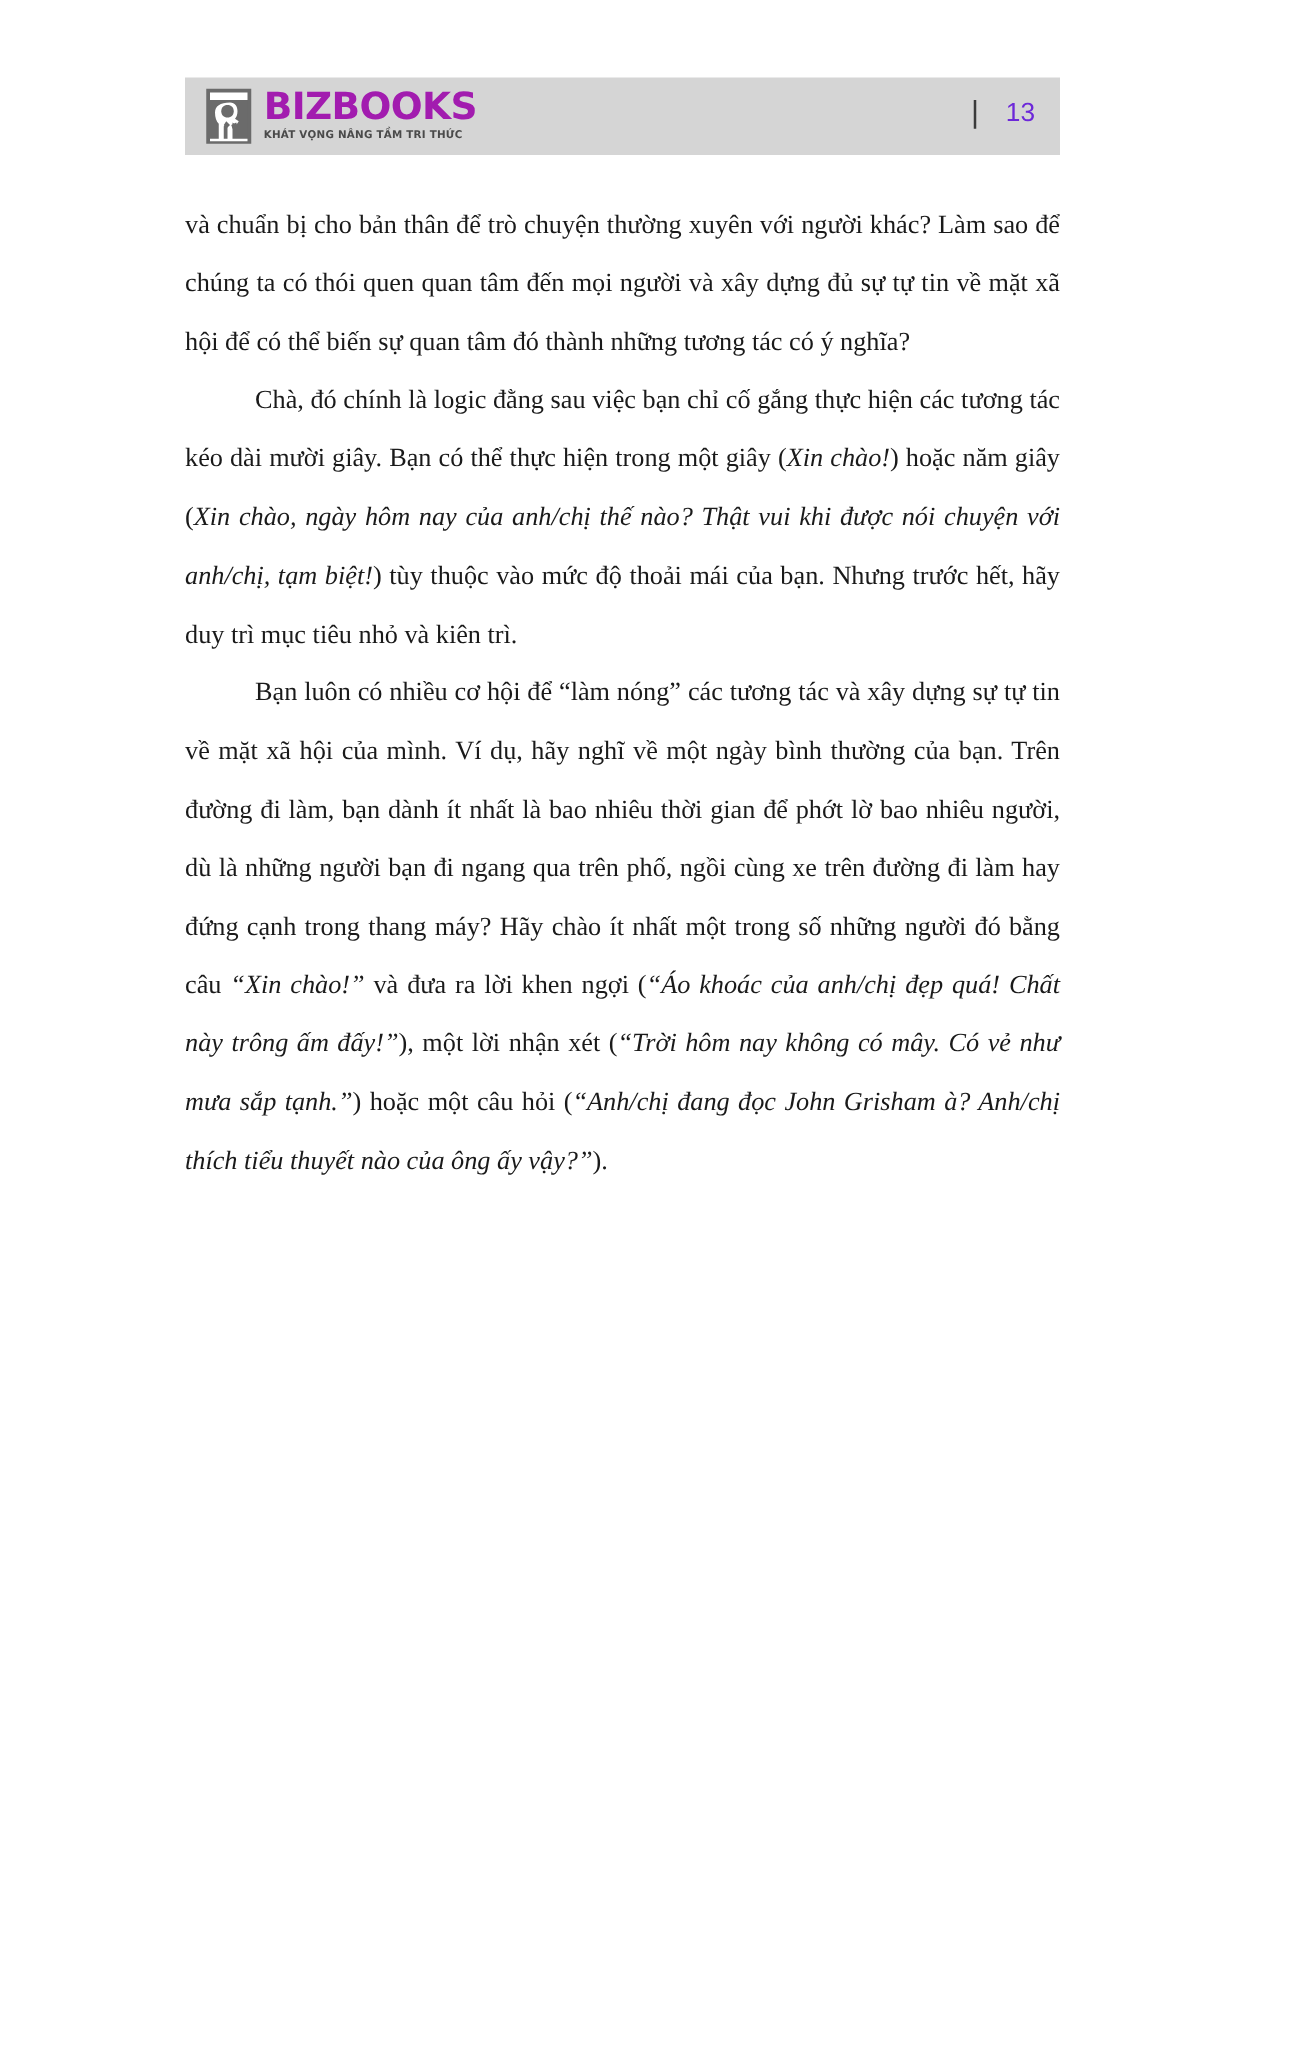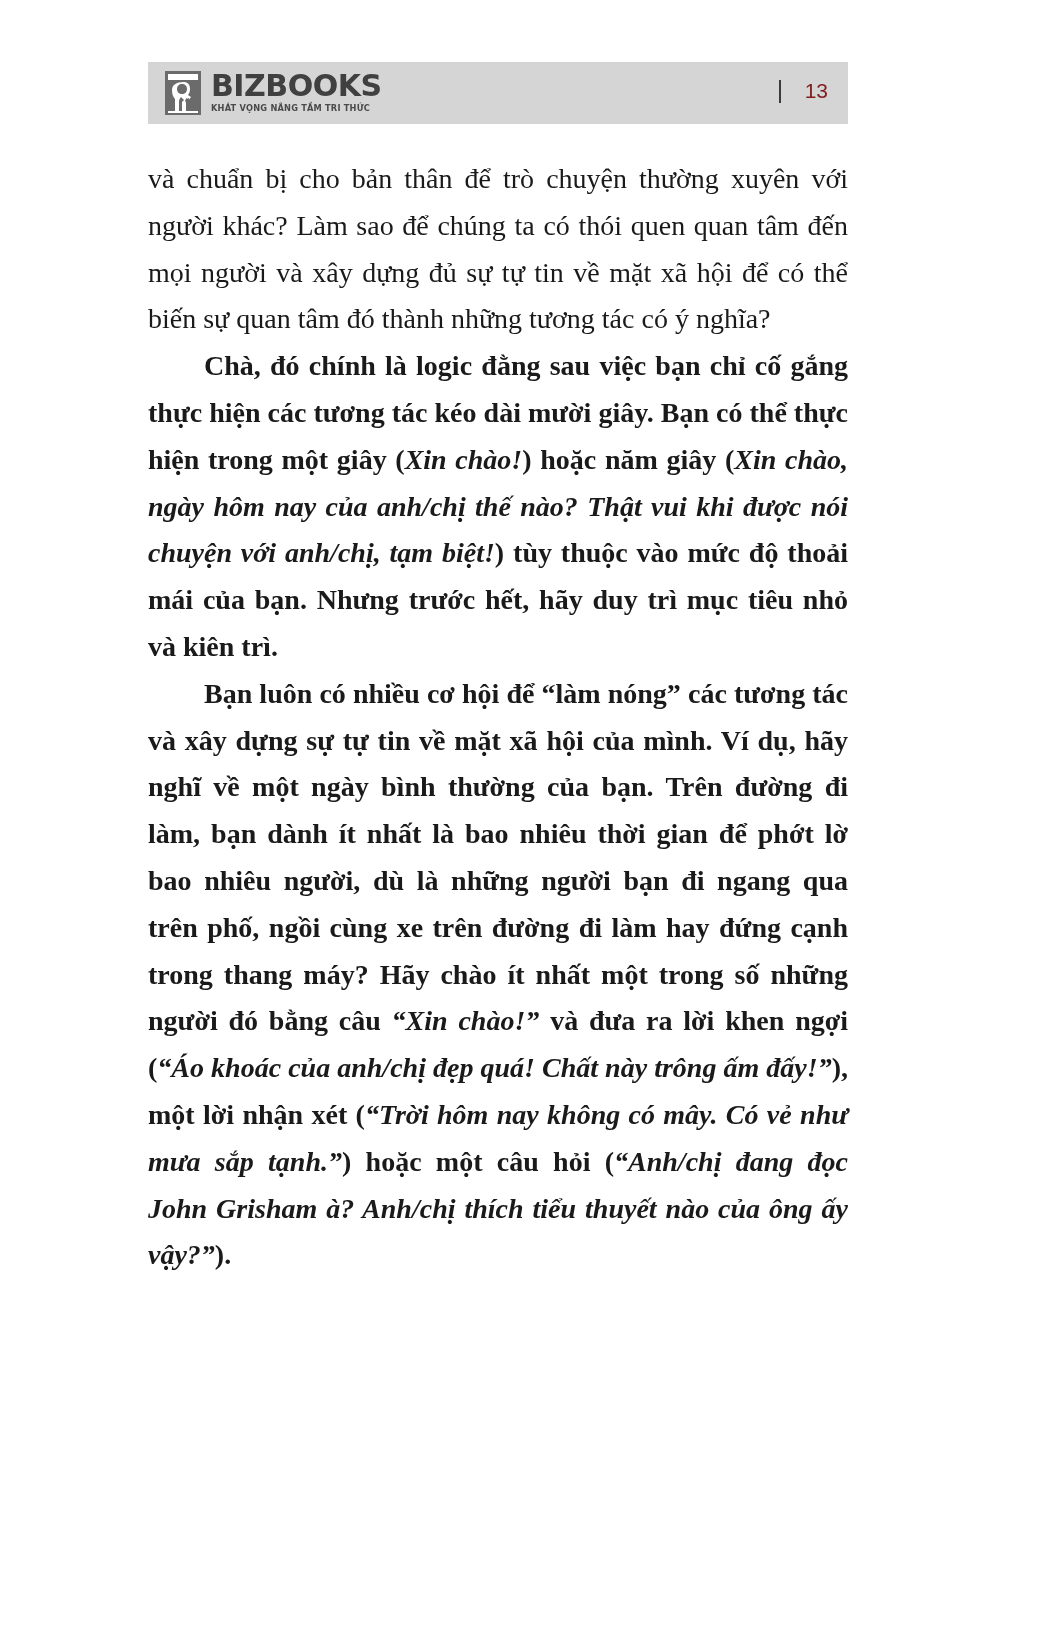--- a/index.html
+++ b/index.html
@@ -66,21 +66,21 @@
     flex-direction: column;
     justify-content: flex-start;
     padding-top: 1px;
   }
   .logo-word {
     font-family: "DejaVu Sans", "Liberation Sans", sans-serif;
     font-weight: 700;
     font-size: 30px;
     line-height: 30px;
     letter-spacing: -0.5px;
-    color: #404040;
+    color: #a21caf;
     white-space: nowrap;
   }
   .logo-tagline {
     font-family: "DejaVu Sans", "Liberation Sans", sans-serif;
     font-weight: 700;
     font-size: 8.5px;
     line-height: 11px;
     letter-spacing: 0.2px;
     color: #4a4a4a;
     white-space: nowrap;
@@ -91,49 +91,48 @@
 
   .folio {
     position: absolute;
     right: 20px;
     top: 17px;
     display: flex;
     align-items: center;
     gap: 24px;
     font-family: "Liberation Sans", "DejaVu Sans", sans-serif;
     font-size: 21px;
-    color: #7f1d1d;
+    color: #6d28d9;
   }
   .folio-rule {
     display: inline-block;
     width: 2px;
     height: 23px;
     background: #3b3b3b;
   }
 
   
   .textcol {
     position: absolute;
     left: 148px;
     top: 156px;
     width: 700px;
   }
 
   .para {
     margin: 0;
-    font-size: 28px;
+    font-size: 21px;
     line-height: 46.8px;
     text-align: justify;
     text-justify: inter-word;
     hyphens: none;
     word-spacing: 0px;
   }
   .para.indent {
     text-indent: 56px;
-    font-weight: bold;
   }
   .para + .para {
     margin-top: 0;
   }
   .para em {
     font-style: italic;
   }
 </style>
 </head>
 <body>

